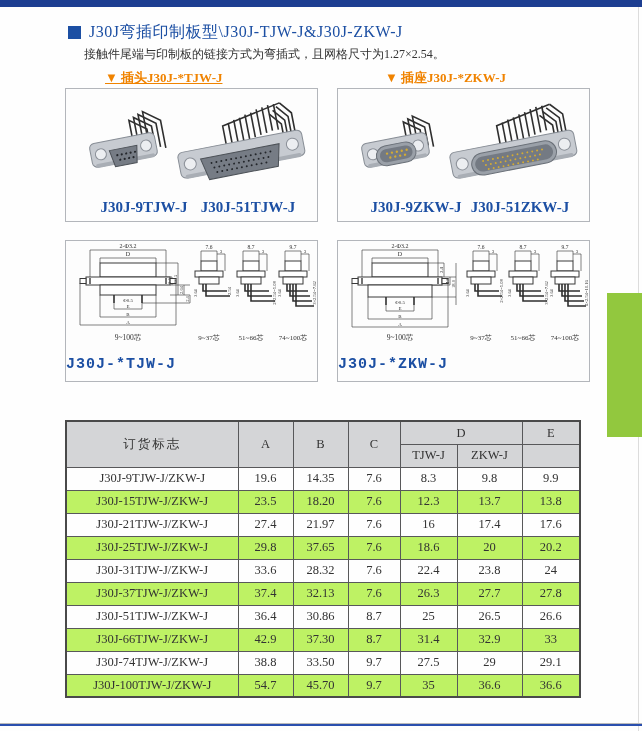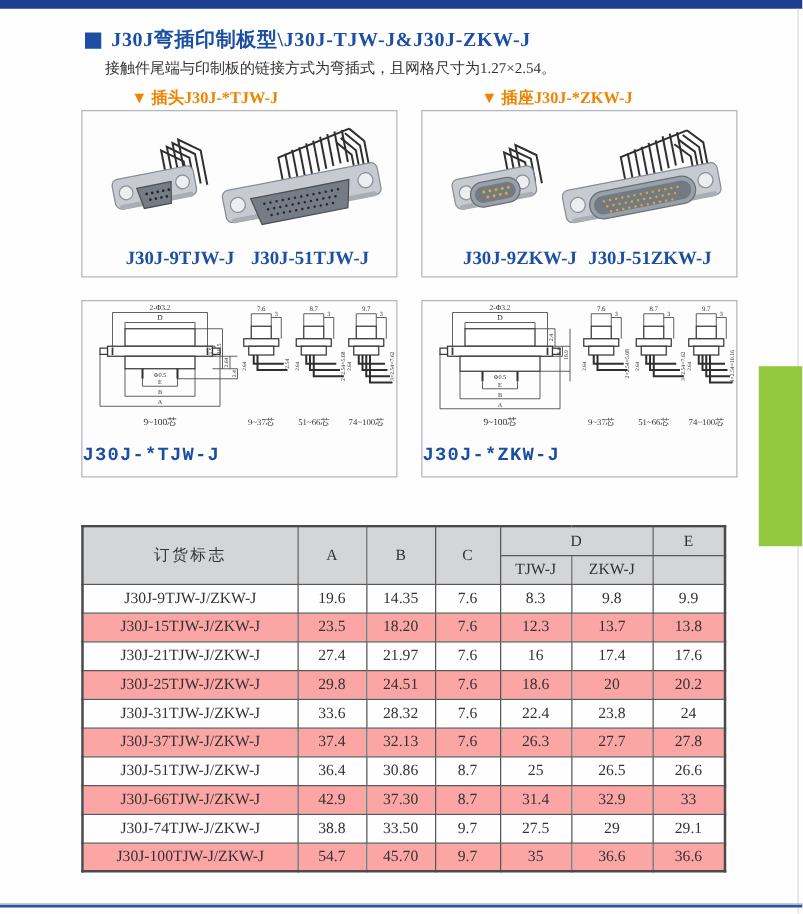--- a/index.html
+++ b/index.html
@@ -4,42 +4,42 @@
 <style>
   * { margin:0; padding:0; box-sizing:border-box; }
   body { background:#fff; font-family:"Liberation Serif","DejaVu Serif",serif; }
   .page { position:relative; width:642px; height:731px; background:#fefefe; overflow:hidden; }
   .top-bar { position:absolute; left:0; top:0; width:642px; height:7px; background:#1d3e91; }
   .page-edge { position:absolute; right:3px; top:7px; width:1px; height:724px; background:#dcdcdc; }
   .bottom-line { position:absolute; left:0; top:723px; width:642px; height:3px; background:#2a4fae; border-top:1px solid #b9b9b9; }
 
   .title-row { position:absolute; left:68px; top:22px; display:flex; align-items:center; gap:8px; }
   .title-square { width:13px; height:13px; background:#1c4fa3; }
-  .title-text { font-size:16px; font-weight:bold; color:#1c4fa3; letter-spacing:0.5px; }
+  .title-text { font-size:16px; font-weight:normal; color:#1c4fa3; letter-spacing:0.5px; }
   .subtitle { position:absolute; left:84px; top:46px; font-size:12px; color:#333; }
 
   .caption-orange { position:absolute; top:69px; font-size:13px; font-weight:bold; color:#f08300; }
-  .cap-left { left:105px; } .cap-right { left:385px; }
+  .cap-left { left:105px;text-decoration:underline; } .cap-right { left:385px; }
 
   .panel { position:absolute; width:253px; background:#fdfdfd; border:1px solid #b3b6bb; }
   .photo-panel { top:88px; height:134px; }
   .draw-panel { top:240px; height:142px; }
   .p-left { left:65px; } .p-right { left:337px; }
 
   .part-label { position:absolute; font-size:15px; font-weight:bold; color:#1c4fa3; text-align:center; width:120px; }
   .draw-caption { position:absolute; left:0; bottom:8px; width:100%; text-align:left; font-size:15px; font-weight:bold; color:#1c4fa3; letter-spacing:1px;font-family:Liberation Mono, monospace; }
 
   .green-tab { position:absolute; left:607px; top:293px; width:35px; height:144px; background:#92c83e; }
 
   table.spec { position:absolute; left:65px; top:420px; width:514px; border-collapse:collapse; table-layout:fixed; }
   table.spec td, table.spec th { border:1px solid #58585a; text-align:center; vertical-align:middle;
     font-size:12.5px; font-weight:normal; color:#333; height:23px; line-height:1; overflow:hidden; }
   table.spec { border:2px solid #4a4a4a; }
   .hdr { background:#d4d5d7; }
-  tr.alt td { background:#fca5a5; }
+  tr.alt td { background:#bef264; }
   .cn { font-size:13px; letter-spacing:2px; }
 
   svg text { fill:#333; font-family:"Liberation Serif","DejaVu Serif",serif; }
   svg .part { fill:#ffffff; stroke:#3a3a3a; stroke-width:1; }
   svg .dim  { stroke:#4a4a4a; stroke-width:0.7; fill:none; }
   svg .pin  { stroke:#2f2f2f; stroke-width:1.6; fill:none; }
 </style>
 </head>
 <body>
 
@@ -437,21 +437,21 @@
           <td>27.4</td>
           <td>21.97</td>
           <td>7.6</td>
           <td>16</td>
           <td>17.4</td>
           <td>17.6</td>
         </tr>
     <tr class="alt">
           <td>J30J-25TJW-J/ZKW-J</td>
           <td>29.8</td>
-          <td>24.51</td>
+          <td>37.65</td>
           <td>7.6</td>
           <td>18.6</td>
           <td>20</td>
           <td>20.2</td>
         </tr>
     <tr>
           <td>J30J-31TJW-J/ZKW-J</td>
           <td>33.6</td>
           <td>28.32</td>
           <td>7.6</td>

